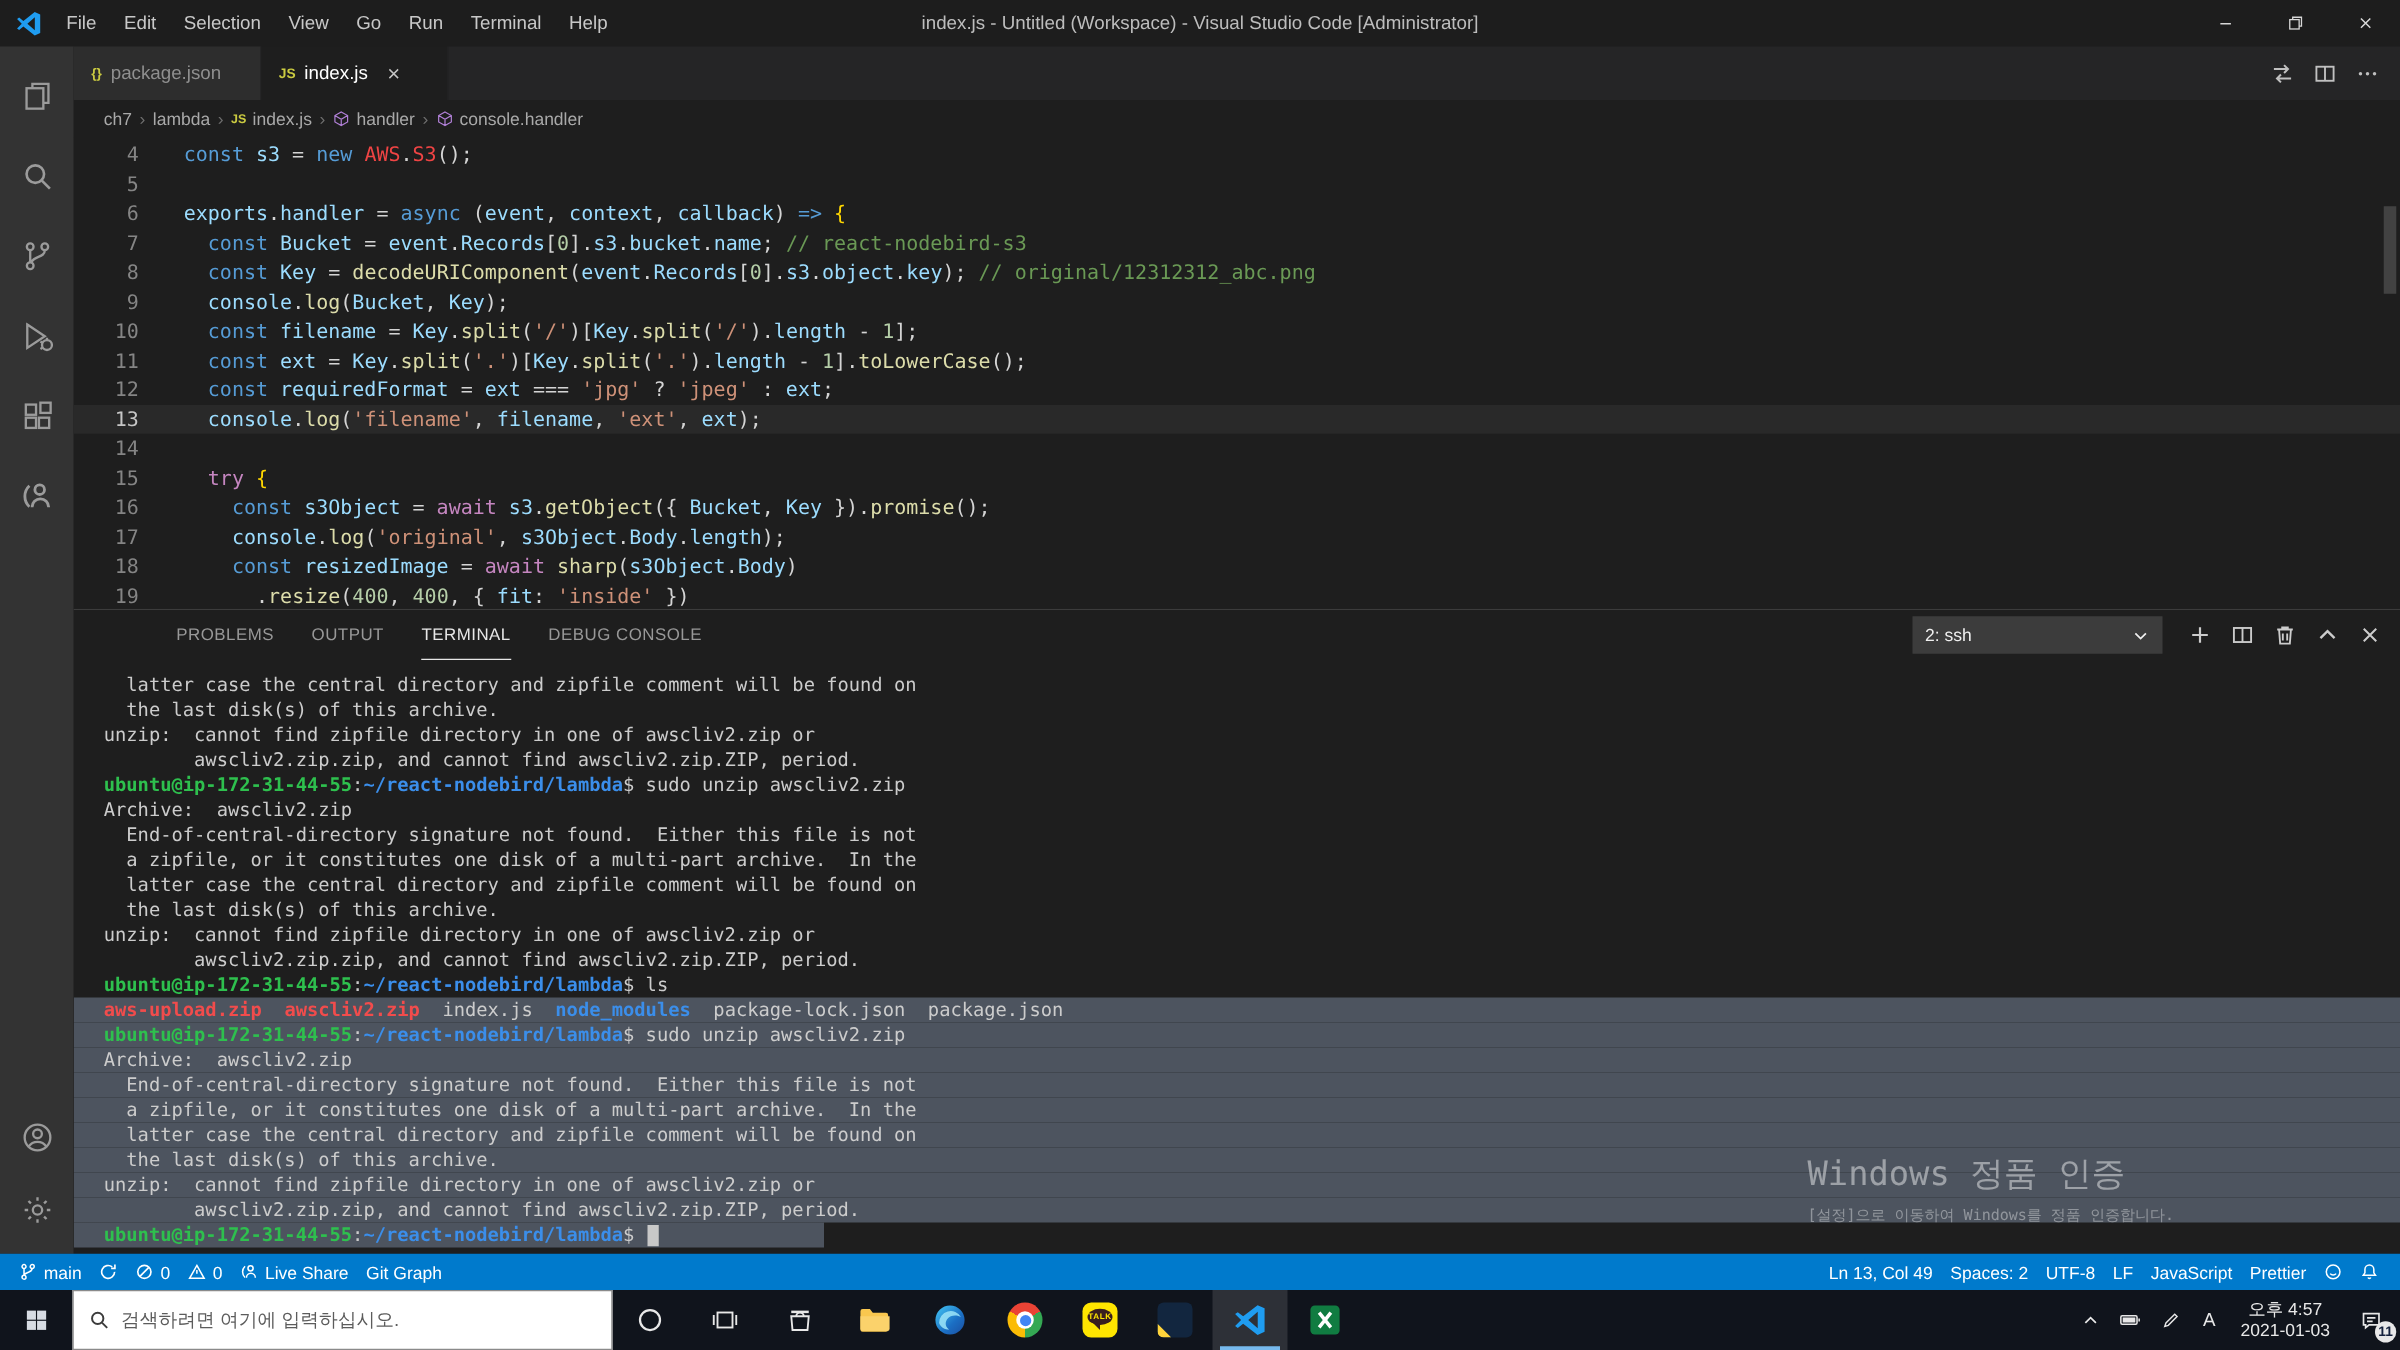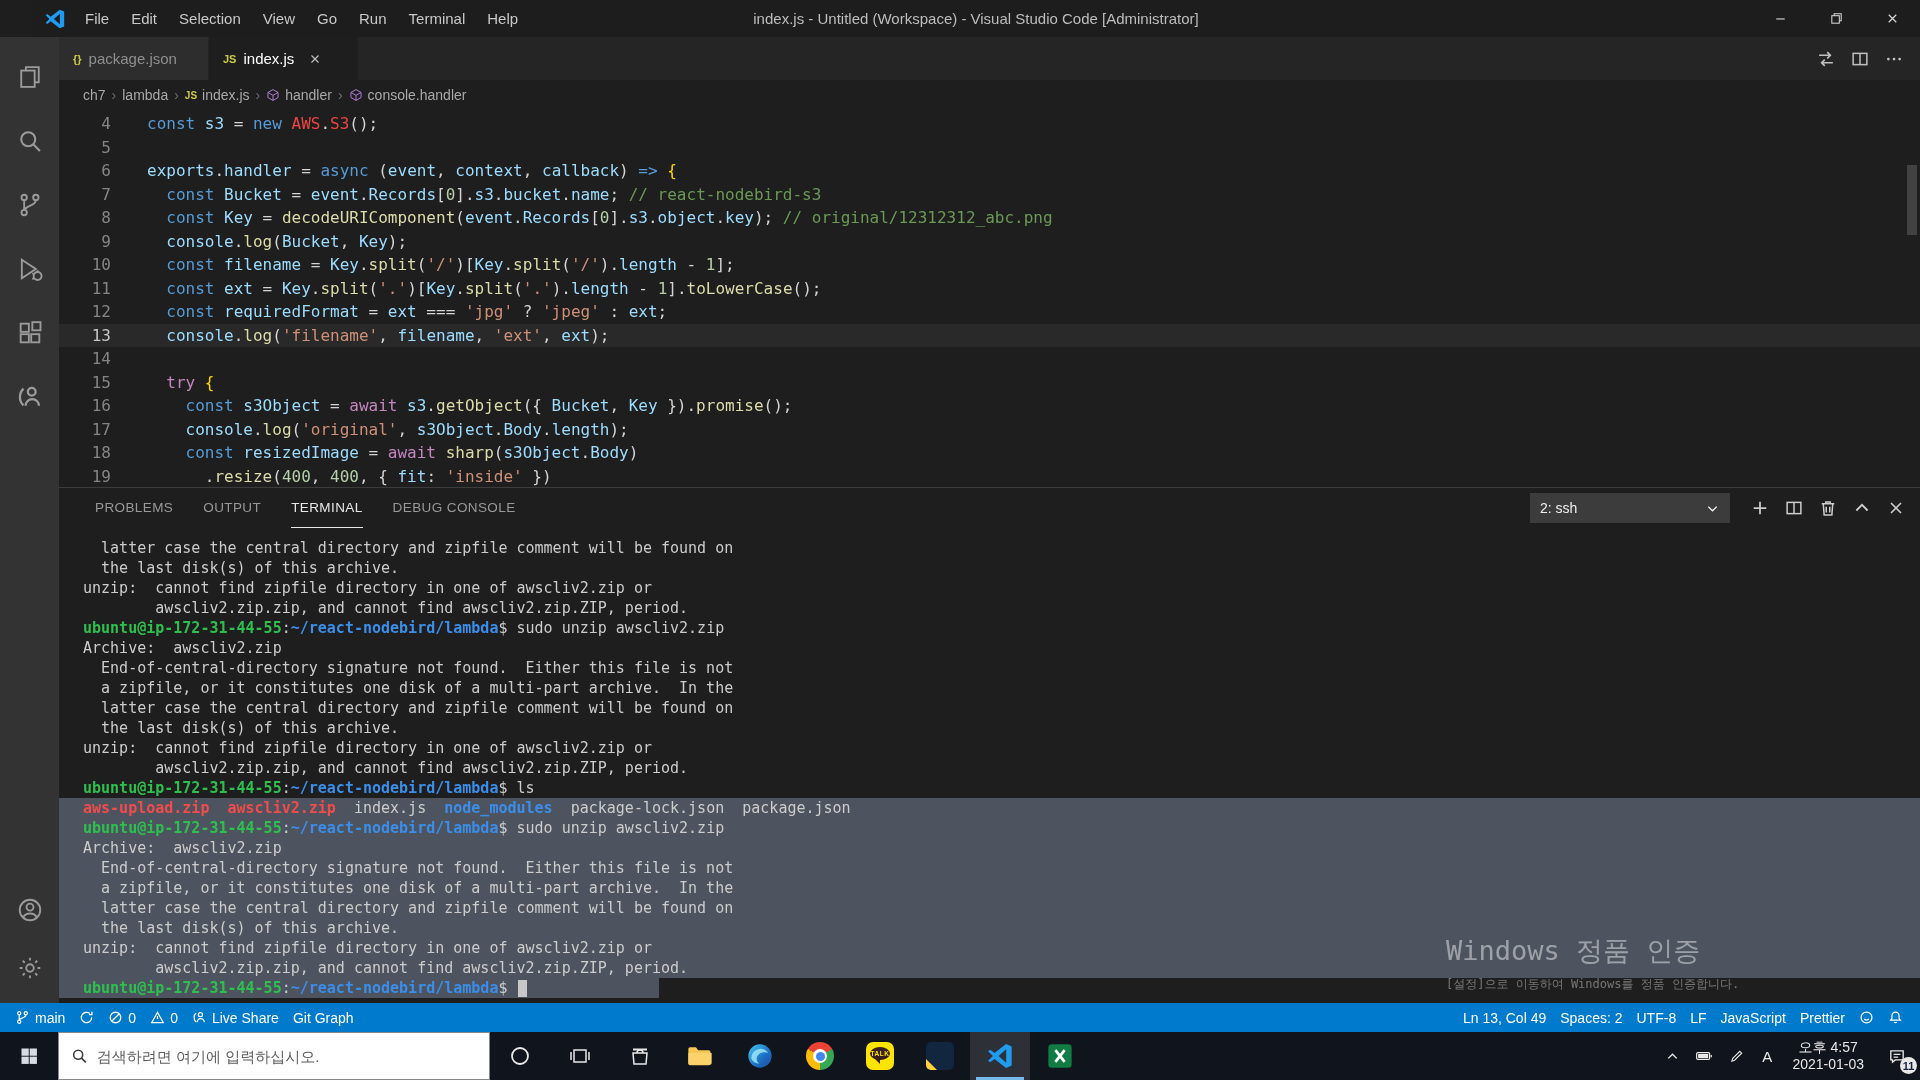--- a/index.html
+++ b/index.html
@@ -2,21 +2,21 @@
 <html><head>
 <meta charset="utf-8">
 <style>
   * { margin:0; padding:0; box-sizing:border-box; cursor:default; }
   body { background:#000; font-family:"Liberation Sans",sans-serif; }
   #screen { width:1920px; height:1080px; position:relative; overflow:hidden;
             background:#1e1e1e; display:flex; flex-direction:column; color:#ccc; }
 
   
   .titlebar { flex:0 0 37px; background:#1d1d1d; display:flex; align-items:center;
-              font-size:15px; color:#c8c8c8; position:relative;margin-left:32px; }
+              font-size:15px; color:#c8c8c8; position:relative; }
   .ic14{width:14px;height:14px;display:block} .ic15{width:15px;height:15px;display:block}
   .ic18{width:18px;height:18px;display:block} .ic20{width:20px;height:20px;display:block}
   .ic22{width:22px;height:22px;display:block} .ic24{width:24px;height:24px;display:block}
   .ic28{width:28px;height:28px;display:block}
   [data-icon] svg { width:100%; height:100%; display:block; }
   .titlebar > .ic22 { margin:0 8px 0 12px; }
   .menubar { display:flex; height:100%; }
   .menu-item { padding:0 11px; display:flex; align-items:center; height:100%; }
   .window-title { position:absolute; left:50%; transform:translateX(-50%);
                   white-space:nowrap; color:#bdbdbd; }
@@ -65,37 +65,37 @@
   .tk-s{color:#ce9178} .tk-n{color:#b5cea8} .tk-m{color:#6a9955} .tk-t{color:#ef4444}
   .tk-o{color:#d4d4d4} .tk-g{color:#ffd700}
   .editor-sb { position:absolute; right:3px; top:55px; width:10px; height:70px;
                background:rgba(121,121,121,0.4); }
 
   
   .panel { flex:0 0 516px; display:flex; flex-direction:column; border-top:1px solid #3c3c3c;
            background:#1e1e1e; }
   .panel-header { flex:0 0 40px; display:flex; align-items:center; padding:0 14px 0 36px; }
   .panel-tabs { display:flex; gap:30px; height:100%; align-items:center; font-size:13.5px;
-                letter-spacing:0.4px; color:#989898; }
+                letter-spacing:0.4px; color:#989898;margin-left:46px; }
   .panel-tab { height:100%; display:flex; align-items:center; border-bottom:1px solid transparent; }
   .panel-tab.active { color:#e7e7e7; border-bottom-color:#e7e7e7; }
   .panel-controls { margin-left:auto; display:flex; align-items:center; gap:14px; color:#cccccc; }
   .term-select { width:200px; height:30px; background:#3c3c3c; color:#f0f0f0; font-size:14px;
                  display:flex; align-items:center; justify-content:space-between; padding:0 10px;
                  margin-right:6px; }
   .terminal { flex:1; position:relative; overflow:hidden; font-family:"DejaVu Sans Mono",monospace;
               font-size:15px; padding-top:10px; }
   .term-line { height:20px; line-height:20px; white-space:pre; padding-left:24px; }
   .term-line.sel { background:#4d545f; }
   .term-line.sel2 { background:linear-gradient(to right,#4d545f 0,#4d545f 600px,transparent 600px); }
   .tm-d{color:#cccccc} .tm-g{color:#2ec04e;font-weight:bold}
   .tm-b{color:#3b8eea;font-weight:bold} .tm-r{color:#f14c4c;font-weight:bold}
   .cursor { display:inline-block; width:9px; height:17px; background:#c8c8c8;
             vertical-align:middle; margin-left:1px; }
-  .watermark { position:absolute; left:1387px; top:405px; }
+  .watermark { position:absolute; left:1387px; top:393px; }
   .wm1 { font-size:27px; color:rgba(255,255,255,0.45); }
   .wm2 { font-size:12px; color:rgba(255,255,255,0.38); margin-top:7px; }
 
   
   .statusbar { flex:0 0 29px; background:#007acc; display:flex; align-items:center;
                color:#fff; font-size:14px; padding:0 10px 0 8px; }
   .sb-left, .sb-right { display:flex; align-items:flex-end; height:100%; }
   .sb-right { margin-left:auto; }
   .sb-item { display:flex; align-items:center; gap:5px; padding:0 7px; height:100%; }
 

